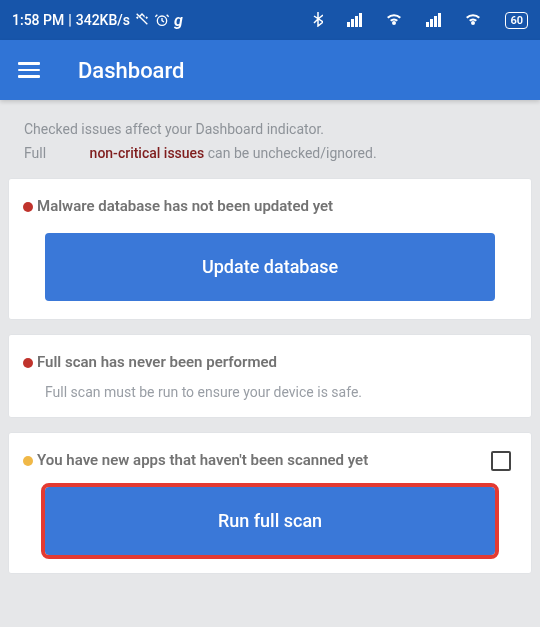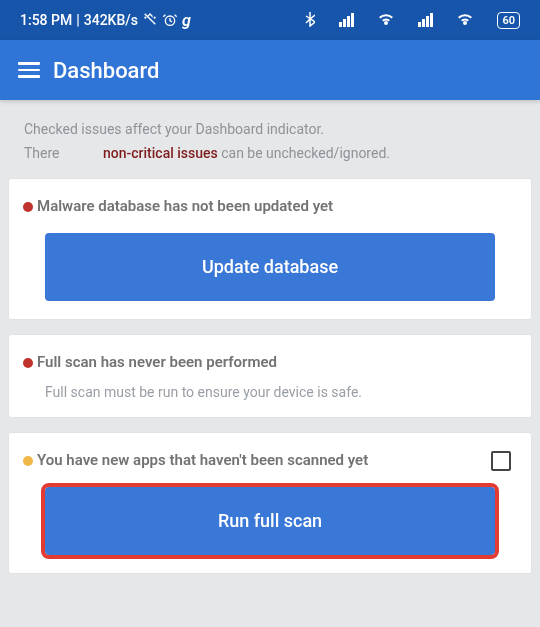--- a/index.html
+++ b/index.html
@@ -9,21 +9,21 @@
       height: 627px;
       background: #e6e7e9;
       overflow: hidden;
     }
     .status-bar {
       height: 40px;
       background: #1755aa;
       display: flex;
       justify-content: space-between;
       align-items: center;
-      padding: 0 20px;
+      padding: 0 12px;
       color: #fff;
       font-size: 14px;
     }
     .status-left { display: flex; align-items: center; gap: 4px; font-weight: 500; }
     .status-right { display: flex; align-items: center; gap: 24px; }
     .status-icon { font-size: 14px; }
     .signal-bars { display: inline-flex; align-items: flex-end; gap: 1px; }
     .signal-bars span { display:inline-block; width:3px; background:#fff; }
     .signal-bars span:nth-child(1){height:5px;}
     .signal-bars span:nth-child(2){height:8px;}
@@ -38,21 +38,21 @@
       padding: 1px 4px;
       font-size: 11px;
       font-weight: 600;
     }
     .app-bar {
       height: 60px;
       background: #3074d6;
       display: flex;
       align-items: center;
       padding: 0 18px;
-      gap: 13px;
+      gap: 38px;
       box-shadow: 0 2px 4px rgba(0,0,0,.15);
     }
     .menu-icon { cursor: pointer; }
     .menu-icon div { width: 22px; height: 2.5px; background: #fff; margin: 4px 0; border-radius:1px;}
     .app-title { color: #fff; font-size: 22px; font-weight: 500; }
     .info-text {
       padding: 18px 24px 12px;
       color: #8e9399;
       font-size: 14px;
       line-height: 1.7;
@@ -178,21 +178,21 @@
     <div></div>
       <div></div>
       <div></div>
   </div>
   <div class="app-title">Dashboard</div>
 </div>
 
 <div class="info-text">
   <div>Checked issues affect your Dashboard indicator.</div>
   <div>
-    <span>There </span><span class="noncritical">non-critical issues</span><span> can be unchecked/ignored.</span>
+    <span>Full </span><span class="noncritical">non-critical issues</span><span> can be unchecked/ignored.</span>
   </div>
 </div>
 
 <div class="card">
   <div class="severity-dot dot-red"></div>
   <div class="issue-title">Malware database has not been updated yet</div>
   <div class="action-btn">Update database</div>
 </div>
 
 <div class="card card2">

